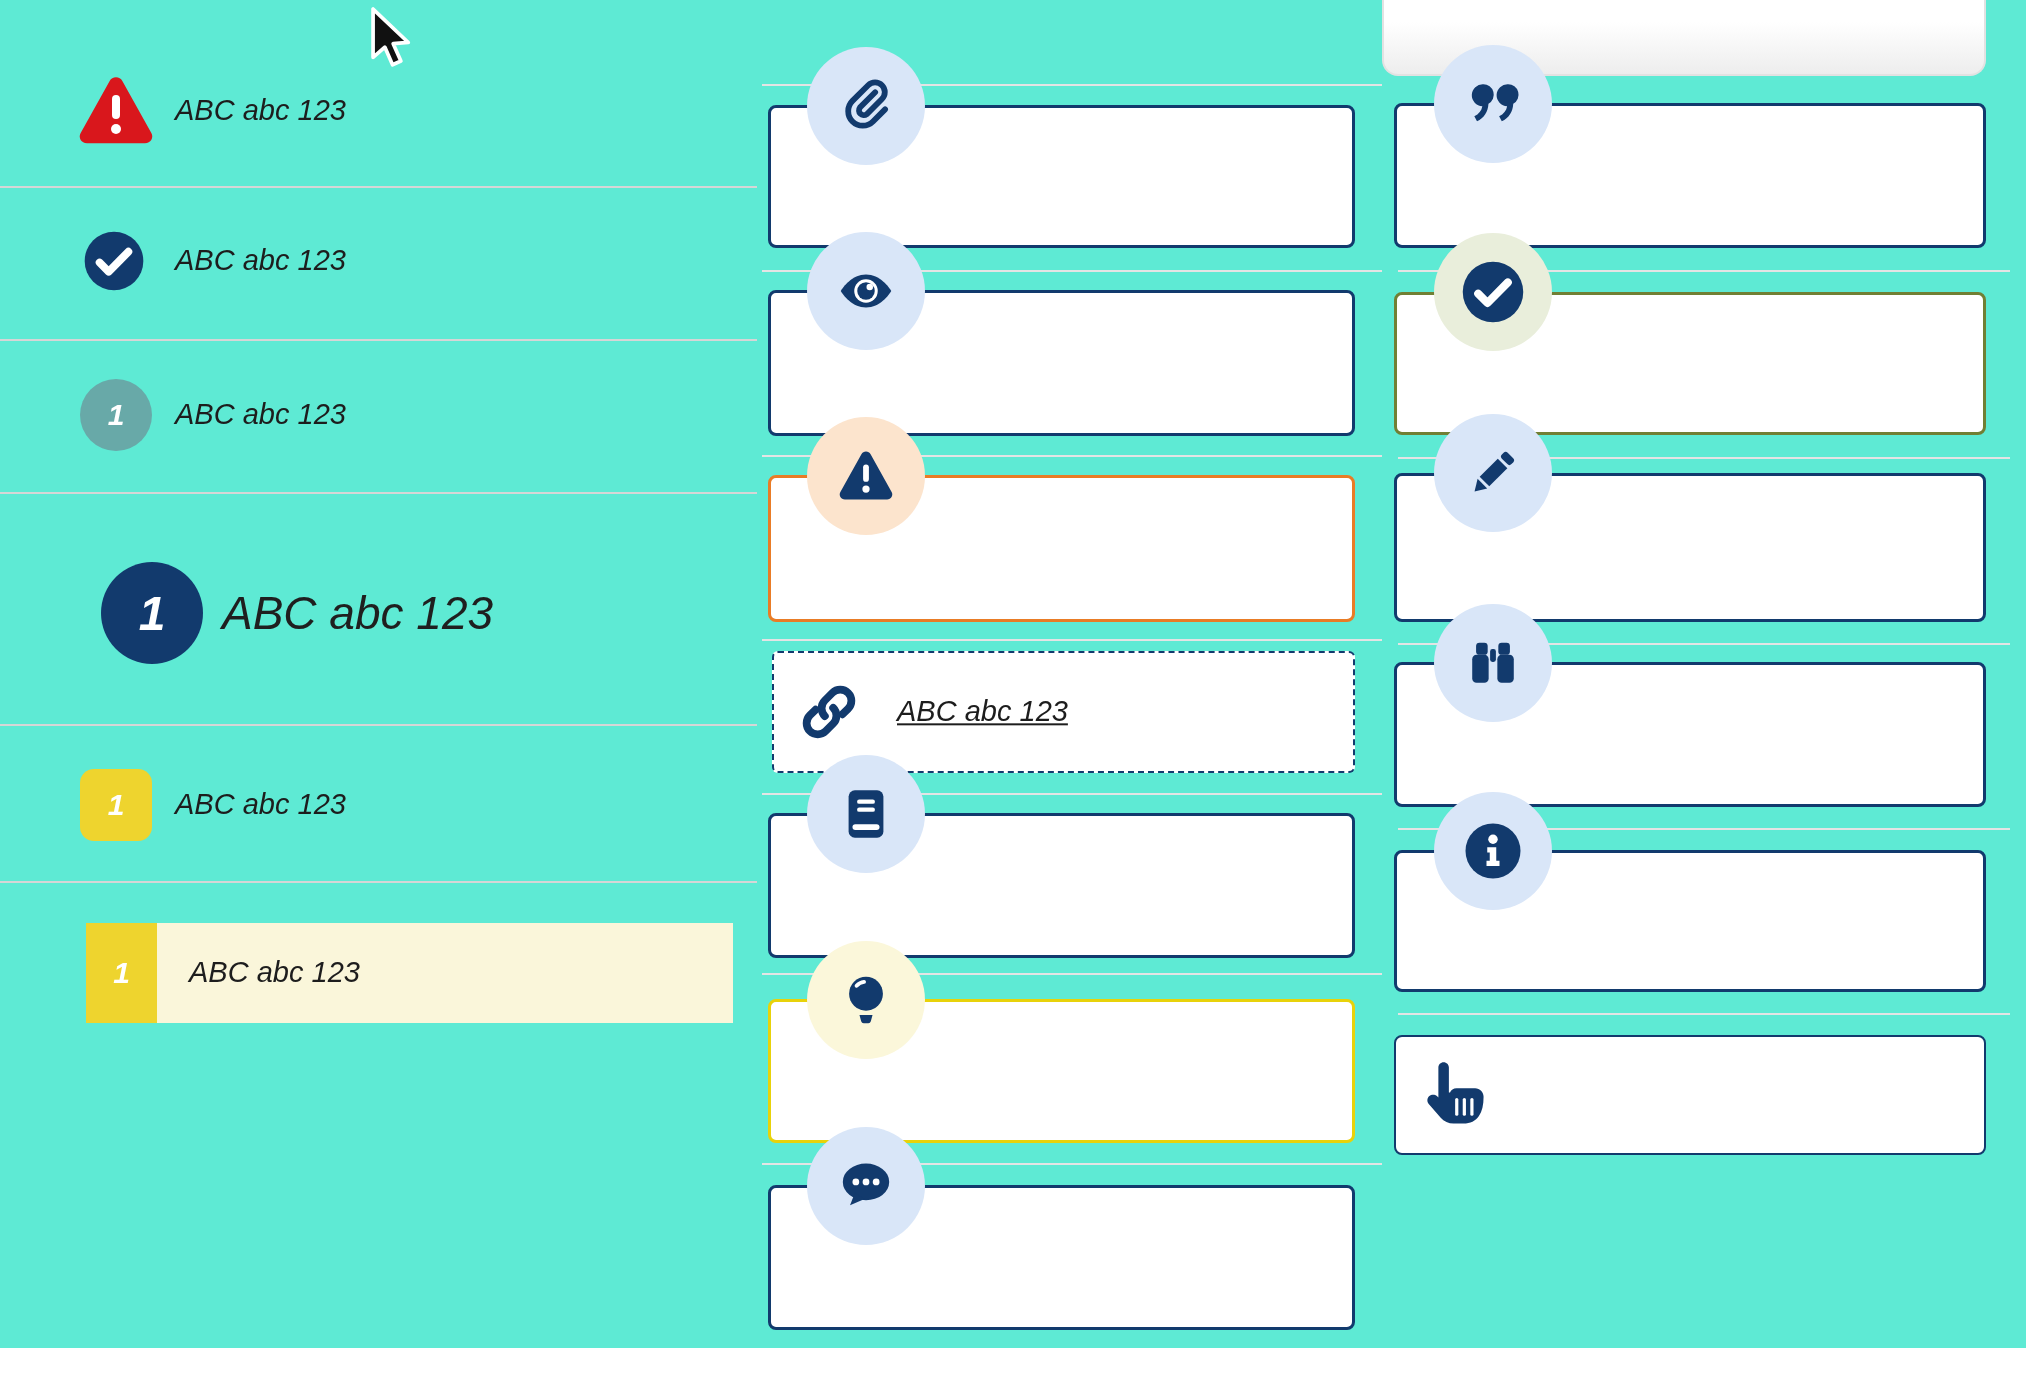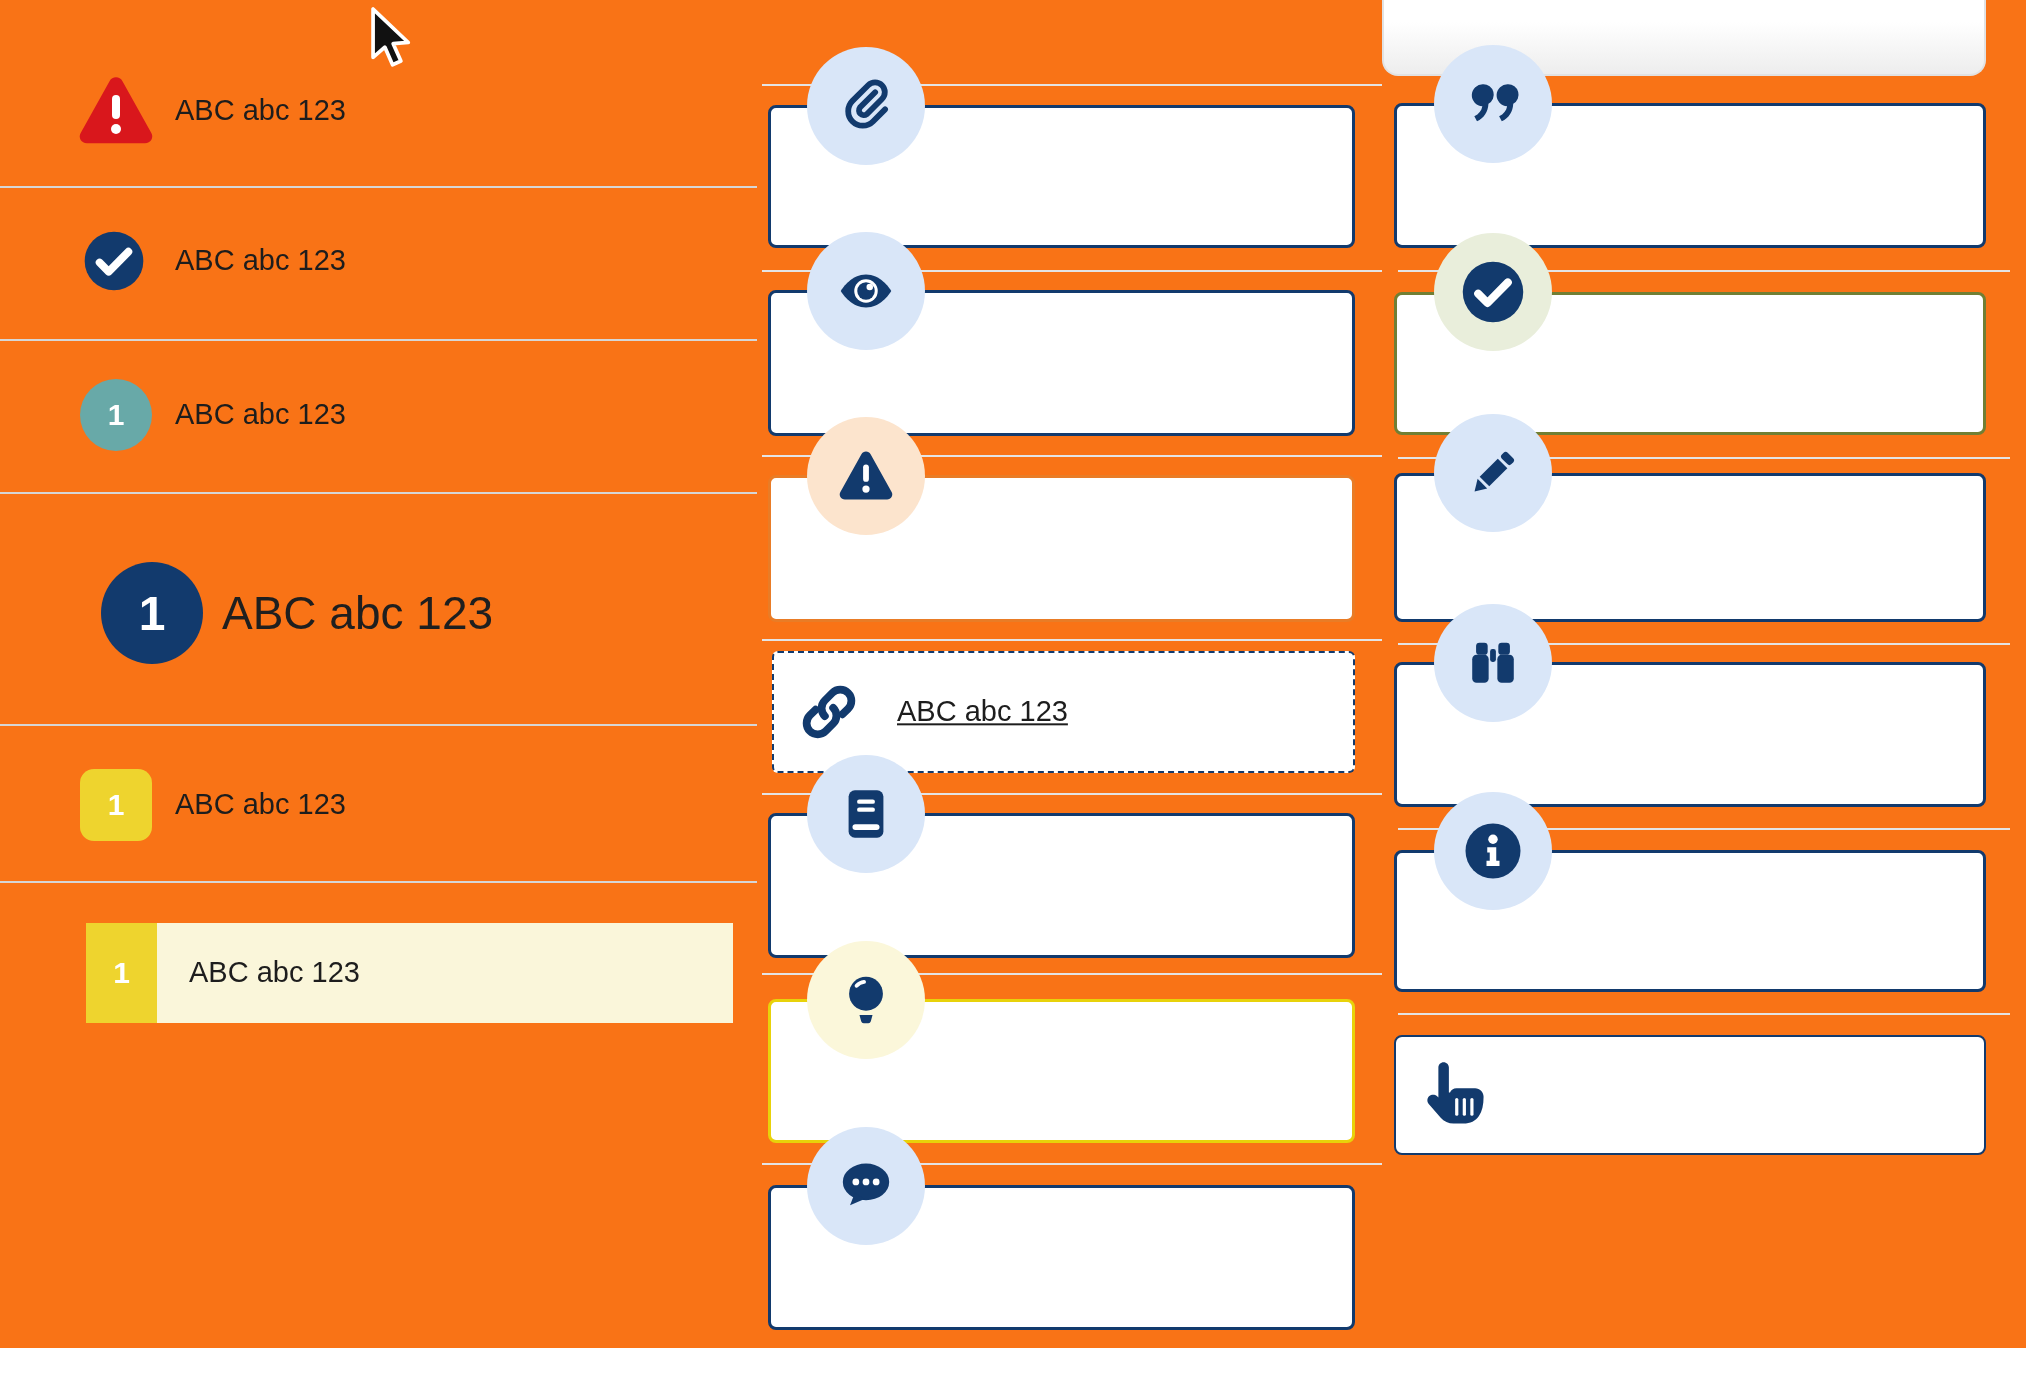--- a/index.html
+++ b/index.html
@@ -1,17 +1,17 @@
 <!DOCTYPE html>
 <html><head>
 <meta charset="utf-8">
 <style>
   html,body{margin:0;padding:0;background:#fff;}
-  .canvas{position:relative;width:2026px;height:1348px;background:#f97316;overflow:hidden;
-          font-family:"Liberation Sans",sans-serif;color:#1d1d1d;}
+  .canvas{position:relative;width:2026px;height:1348px;background:#5eead4;overflow:hidden;
+          font-family:"Liberation Sans",sans-serif;color:#1d1d1d;font-style:italic;}
   .abs{position:absolute;}
   .txt{position:absolute;font-size:29px;color:#1d1d1d;white-space:nowrap;
        transform:translateY(-50%);line-height:1.15;}
   .txt-big{font-size:46px;color:#1f1f1f;}
   .hrL{position:absolute;left:0;width:757px;height:2px;background:#d6d6d6;z-index:0;}
   .hrM{position:absolute;height:2px;background:#e4e4e4;z-index:0;}
   .co{position:absolute;border:3px solid #123a6d;border-radius:8px;background:#fff;z-index:1;box-sizing:border-box;}
   .co-orange{border-color:#e97c26;}
   .co-yellow{border-color:#e8d20a;}
   .co-green{border-color:#717f34;}

